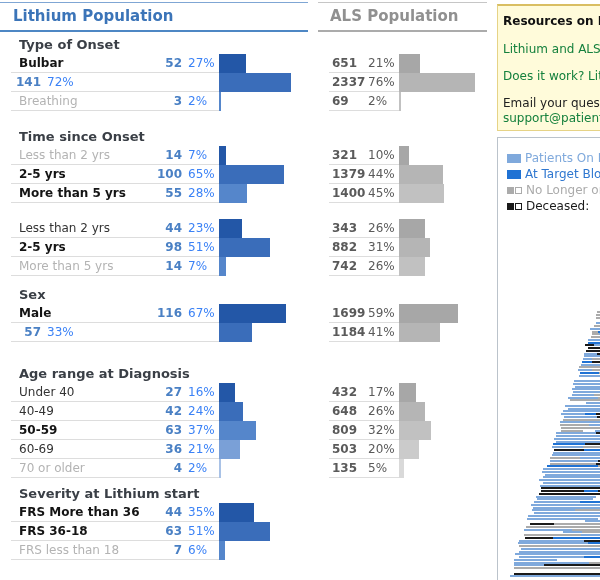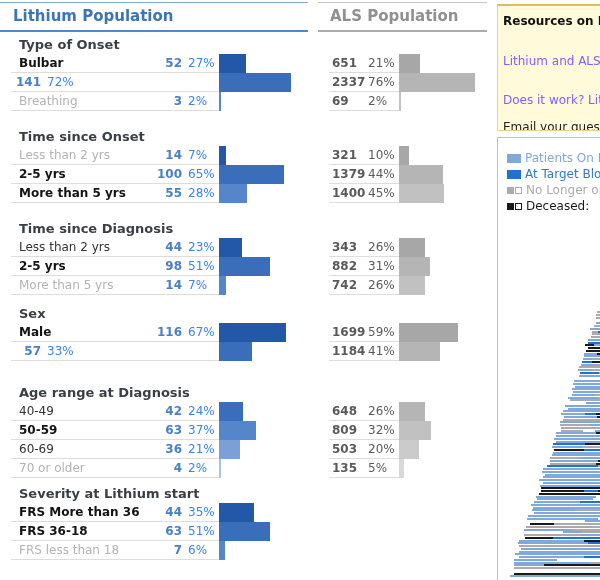--- a/index.html
+++ b/index.html
@@ -42,21 +42,21 @@
   .atext{width:70px;display:flex;align-items:center;border-bottom:1px solid #DDDDDD;box-sizing:border-box;font-size:12px;}
   .anum{width:36px;padding-left:3px;font-weight:bold;color:#5A5A5A;}
   .apct{flex:1;color:#5A5A5A;}
   .atrack{width:100px;position:relative;}
 
   
   #resources{position:absolute;left:497px;top:4px;width:140px;height:127px;box-sizing:border-box;
     background:#FFFBDA;border:1px solid #E6D386;border-top:2px solid #D9BE62;padding:8px 0 0 5px;
     font-size:12px;white-space:nowrap;overflow:hidden;}
   #resources .res-title{font-weight:bold;color:#111;margin-bottom:14px;}
-  #resources a{color:#8b5cf6;text-decoration:none;display:inline-block;margin-top:12px;}
+  #resources a{color:#15803d;text-decoration:none;display:inline-block;}
   #resources .res-link{margin-bottom:13px;}
   #resources .res-email-label{color:#222;margin-bottom:1px;}
 
   
   #legendbox{position:absolute;left:497px;top:137px;width:120px;height:460px;box-sizing:border-box;
     background:#fff;border:1px solid #BBC3CB;overflow:hidden;}
   #legend{padding:12px 0 0 9px;font-size:12px;line-height:16px;white-space:nowrap;}
   .leg-row{display:flex;align-items:center;height:16px;}
   .sw-solid{display:inline-block;width:14px;height:9px;margin-right:4px;}
   .sw-sq{display:inline-block;width:7px;height:7px;box-sizing:border-box;}
@@ -188,21 +188,20 @@
           <div class="atext">
             <span class="anum">1400</span>
             <span class="apct">45%</span>
           </div>
           <div class="atrack">
             <div class="bar" style="width: 45px; background: rgb(193, 193, 193);"></div>
           </div>
         </div>
       </div>
       <div class="section s2">
-        <div class="sec-header">Time since Diagnosis</div>
         <div class="row">
           <div class="ltext">
             <span class="label normal">Less than 2 yrs</span>
             <span class="lnum">44</span>
             <span class="lpct">23%</span>
           </div>
           <div class="ltrack">
             <div class="bar" style="width: 23px; background: rgb(35, 87, 167);"></div>
           </div>
           <div class="gap"></div>
@@ -284,20 +283,38 @@
             <span class="anum">1184</span>
             <span class="apct">41%</span>
           </div>
           <div class="atrack">
             <div class="bar" style="width: 41px; background: rgb(181, 181, 181);"></div>
           </div>
         </div>
       </div>
       <div class="section s4">
         <div class="sec-header">Age range at Diagnosis</div>
+        <div class="row">
+          <div class="ltext">
+            <span class="label normal">Under 40</span>
+            <span class="lnum">27</span>
+            <span class="lpct">16%</span>
+          </div>
+          <div class="ltrack">
+            <div class="bar" style="width: 16px; background: rgb(35, 87, 167);"></div>
+          </div>
+          <div class="gap"></div>
+          <div class="atext">
+            <span class="anum">432</span>
+            <span class="apct">17%</span>
+          </div>
+          <div class="atrack">
+            <div class="bar" style="width: 17px; background: rgb(167, 167, 167);"></div>
+          </div>
+        </div>
         <div class="row">
           <div class="ltext">
             <span class="label normal">40-49</span>
             <span class="lnum">42</span>
             <span class="lpct">24%</span>
           </div>
           <div class="ltrack">
             <div class="bar" style="width: 24px; background: rgb(58, 109, 186);"></div>
           </div>
           <div class="gap"></div>

